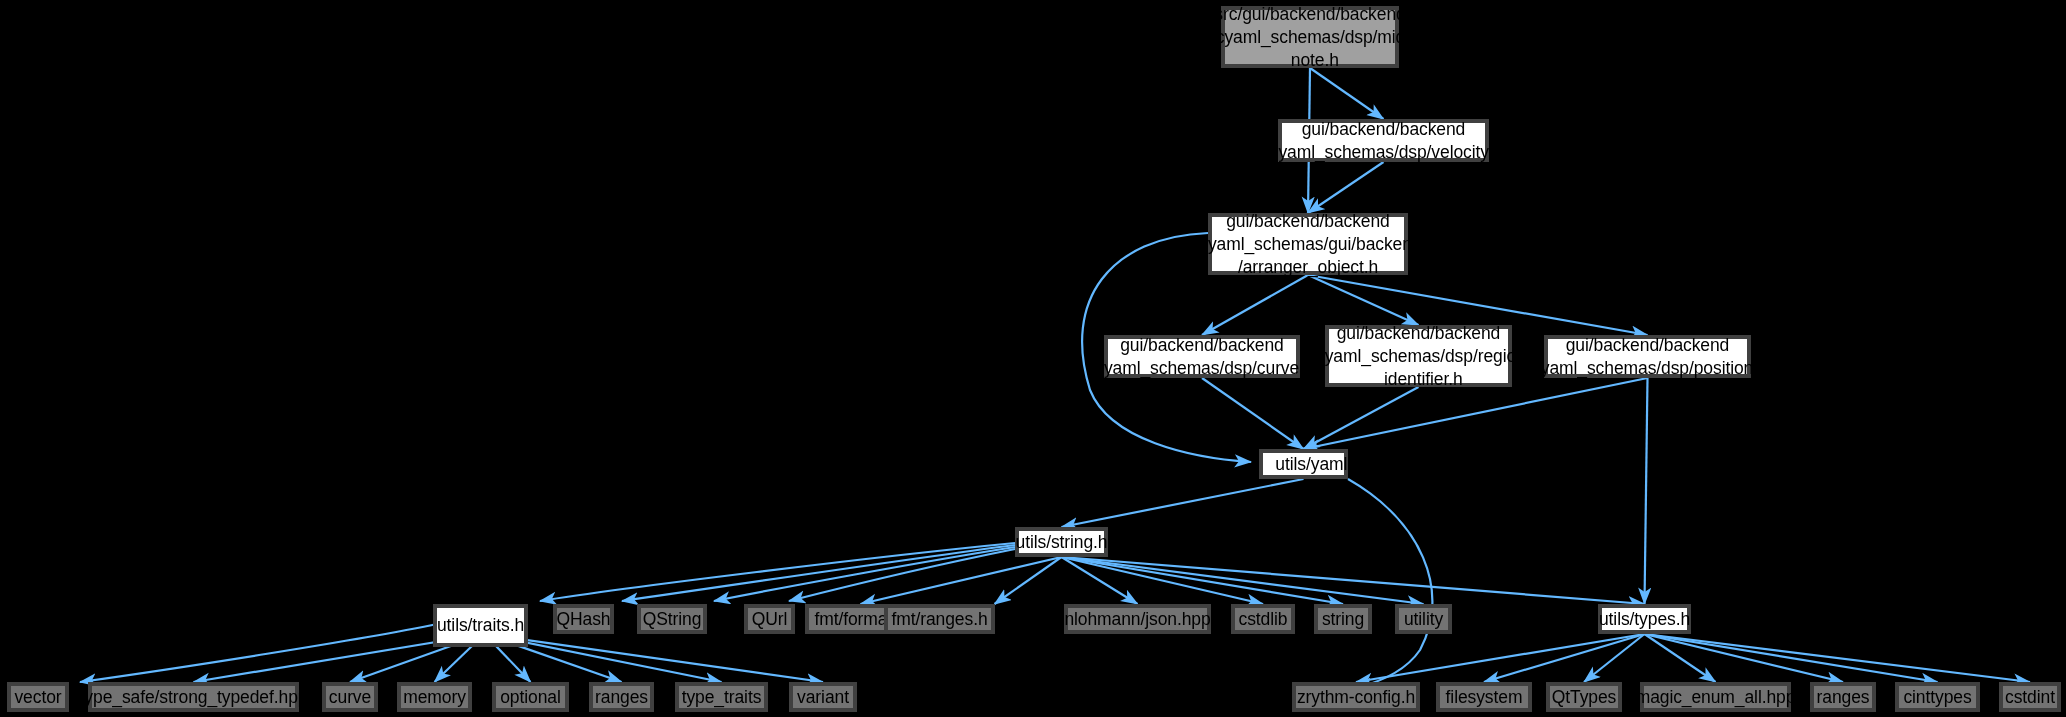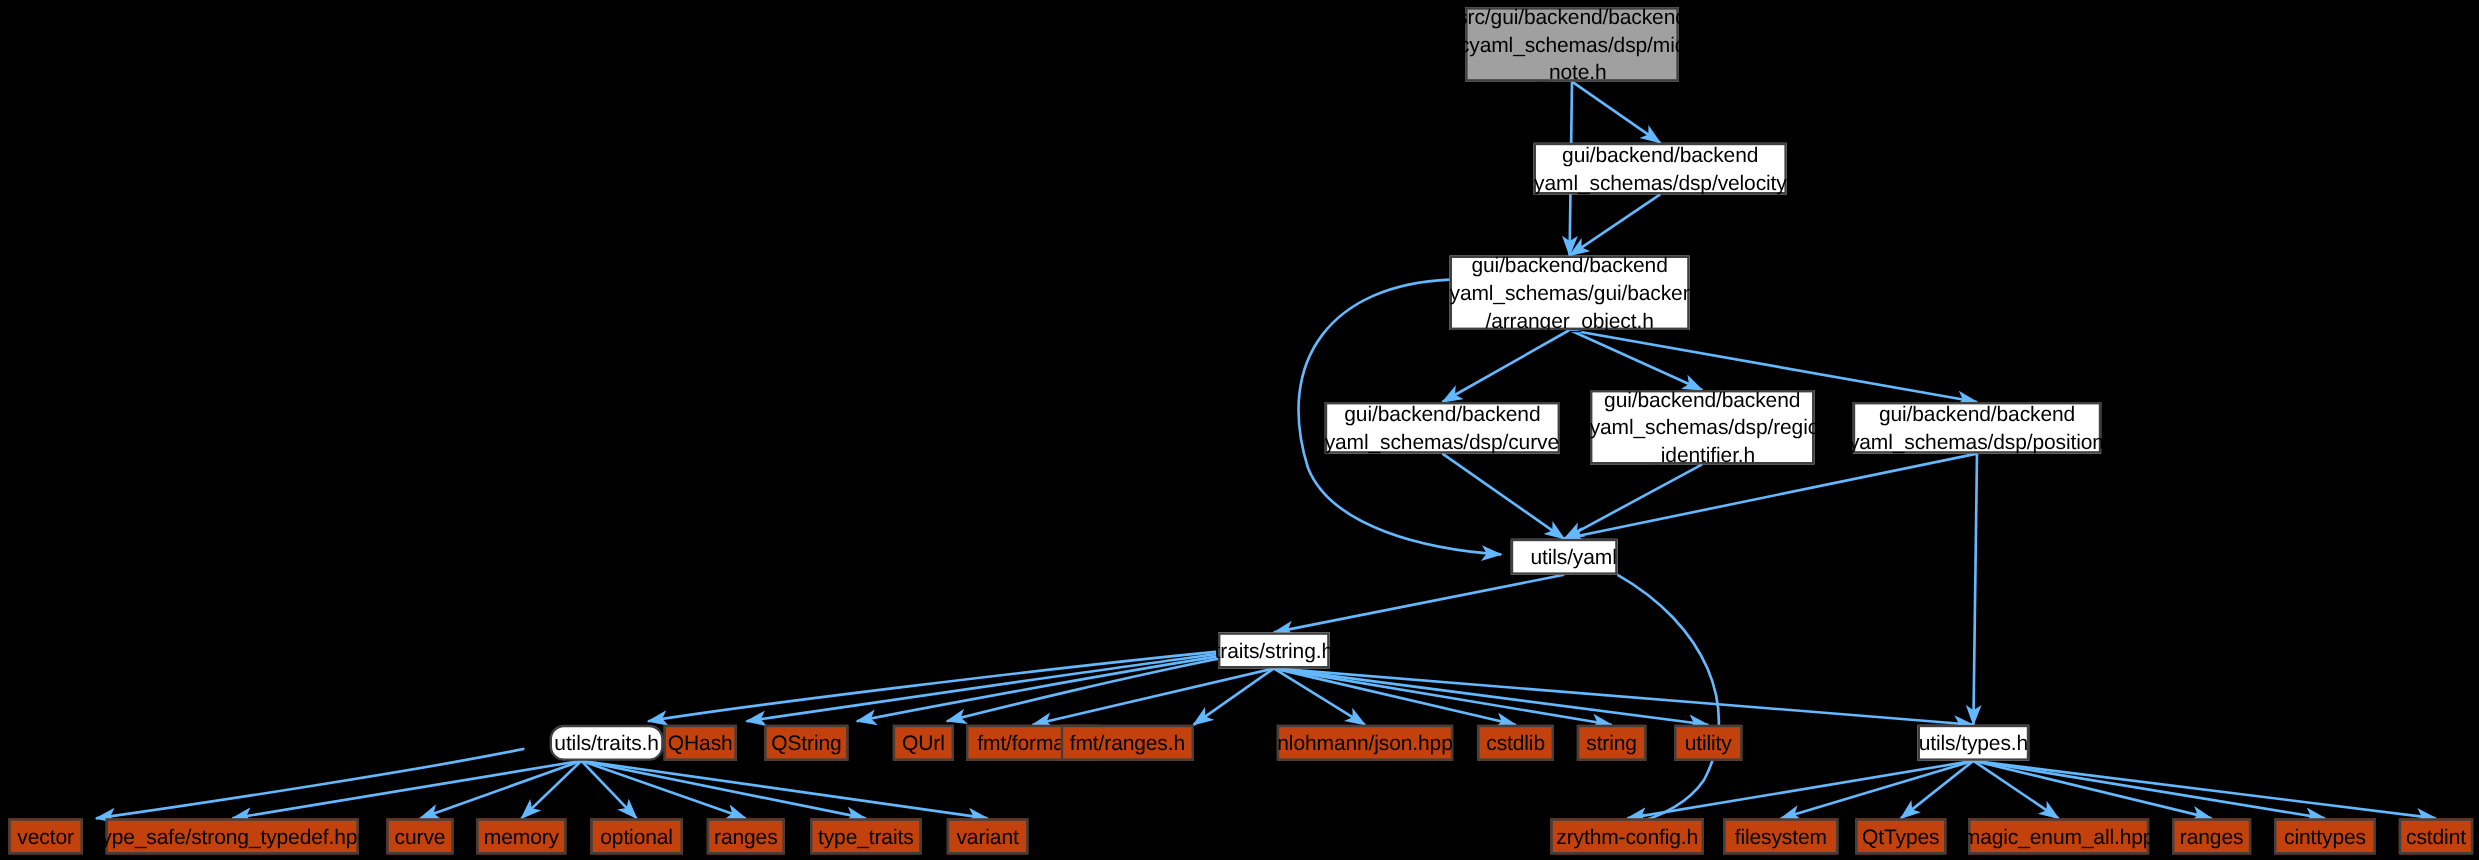--- a/index.html
+++ b/index.html
@@ -18,33 +18,33 @@
   #graph-svg {
     position: absolute;
     left: 0;
     top: 0;
     width: 2066px;
     height: 717px;
   }
   .node {
     position: absolute;
     box-sizing: border-box;
-    border: 2px solid #404040;
+    border: 4px solid #404040;
     display: flex;
     flex-direction: column;
     align-items: center;
     justify-content: center;
     text-align: center;
     color: #000000;
     font-size: 17.5px;
     line-height: 23px;
     white-space: pre;
     letter-spacing: -0.1px;
   }
-  .node.normal  { background: #c2410c; }
+  .node.normal  { background: #737373; }
   .node.white   { background: #ffffff; }
   .node.current { background: #a0a0a0; }
   .node-line { display: block; }
 </style>
 </head>
 <body>
 
 <div id="graph-root">
   <svg id="graph-svg" viewBox="0 0 2066 717" preserveAspectRatio="none">
     <defs>
@@ -95,22 +95,22 @@
       </g>
   </svg>
   <div id="node-layer">
       <div class="node current" style="left: 1221px; top: 6px; width: 178px; height: 62px;"><span class="node-line">src/gui/backend/backend</span><span class="node-line">/cyaml_schemas/dsp/midi</span><span class="node-line">_note.h</span></div>
       <div class="node white" style="left: 1278px; top: 119px; width: 211px; height: 43px;"><span class="node-line">gui/backend/backend</span><span class="node-line">/cyaml_schemas/dsp/velocity.h</span></div>
       <div class="node white" style="left: 1208px; top: 213px; width: 200px; height: 62px;"><span class="node-line">gui/backend/backend</span><span class="node-line">/cyaml_schemas/gui/backend</span><span class="node-line">/arranger_object.h</span></div>
       <div class="node white" style="left: 1104px; top: 335px; width: 196px; height: 43px;"><span class="node-line">gui/backend/backend</span><span class="node-line">/cyaml_schemas/dsp/curve.h</span></div>
       <div class="node white" style="left: 1325px; top: 325px; width: 187px; height: 62px;"><span class="node-line">gui/backend/backend</span><span class="node-line">/cyaml_schemas/dsp/region</span><span class="node-line">_identifier.h</span></div>
       <div class="node white" style="left: 1544px; top: 335px; width: 207px; height: 43px;"><span class="node-line">gui/backend/backend</span><span class="node-line">/cyaml_schemas/dsp/position.h</span></div>
       <div class="node white" style="left: 1259px; top: 449px; width: 89px; height: 30px; padding-left: 30px;"><span class="node-line">utils/yaml.h</span></div>
-      <div class="node white" style="left: 1015px; top: 527px; width: 93px; height: 30px;"><span class="node-line">traits/string.h</span></div>
-      <div class="node white" style="left: 458px; top: 604px; width: 95px; height: 30px; border-radius: 12px;"><span class="node-line">utils/traits.h</span></div>
+      <div class="node white" style="left: 1015px; top: 527px; width: 93px; height: 30px;"><span class="node-line">utils/string.h</span></div>
+      <div class="node white" style="left: 433px; top: 604px; width: 95px; height: 43px;"><span class="node-line">utils/traits.h</span></div>
       <div class="node normal" style="left: 553px; top: 604px; width: 61px; height: 30px;"><span class="node-line">QHash</span></div>
       <div class="node normal" style="left: 637px; top: 604px; width: 70px; height: 30px;"><span class="node-line">QString</span></div>
       <div class="node normal" style="left: 744px; top: 604px; width: 51px; height: 30px;"><span class="node-line">QUrl</span></div>
       <div class="node normal" style="left: 805px; top: 604px; width: 111px; height: 30px;"><span class="node-line">fmt/format.h</span></div>
       <div class="node normal" style="left: 884px; top: 604px; width: 111px; height: 30px;"><span class="node-line">fmt/ranges.h</span></div>
       <div class="node normal" style="left: 1064px; top: 604px; width: 147px; height: 30px;"><span class="node-line">nlohmann/json.hpp</span></div>
       <div class="node normal" style="left: 1231px; top: 604px; width: 64px; height: 30px;"><span class="node-line">cstdlib</span></div>
       <div class="node normal" style="left: 1314px; top: 604px; width: 58px; height: 30px;"><span class="node-line">string</span></div>
       <div class="node normal" style="left: 1395px; top: 604px; width: 57px; height: 30px;"><span class="node-line">utility</span></div>
       <div class="node white" style="left: 1598px; top: 604px; width: 93px; height: 30px;"><span class="node-line">utils/types.h</span></div>

